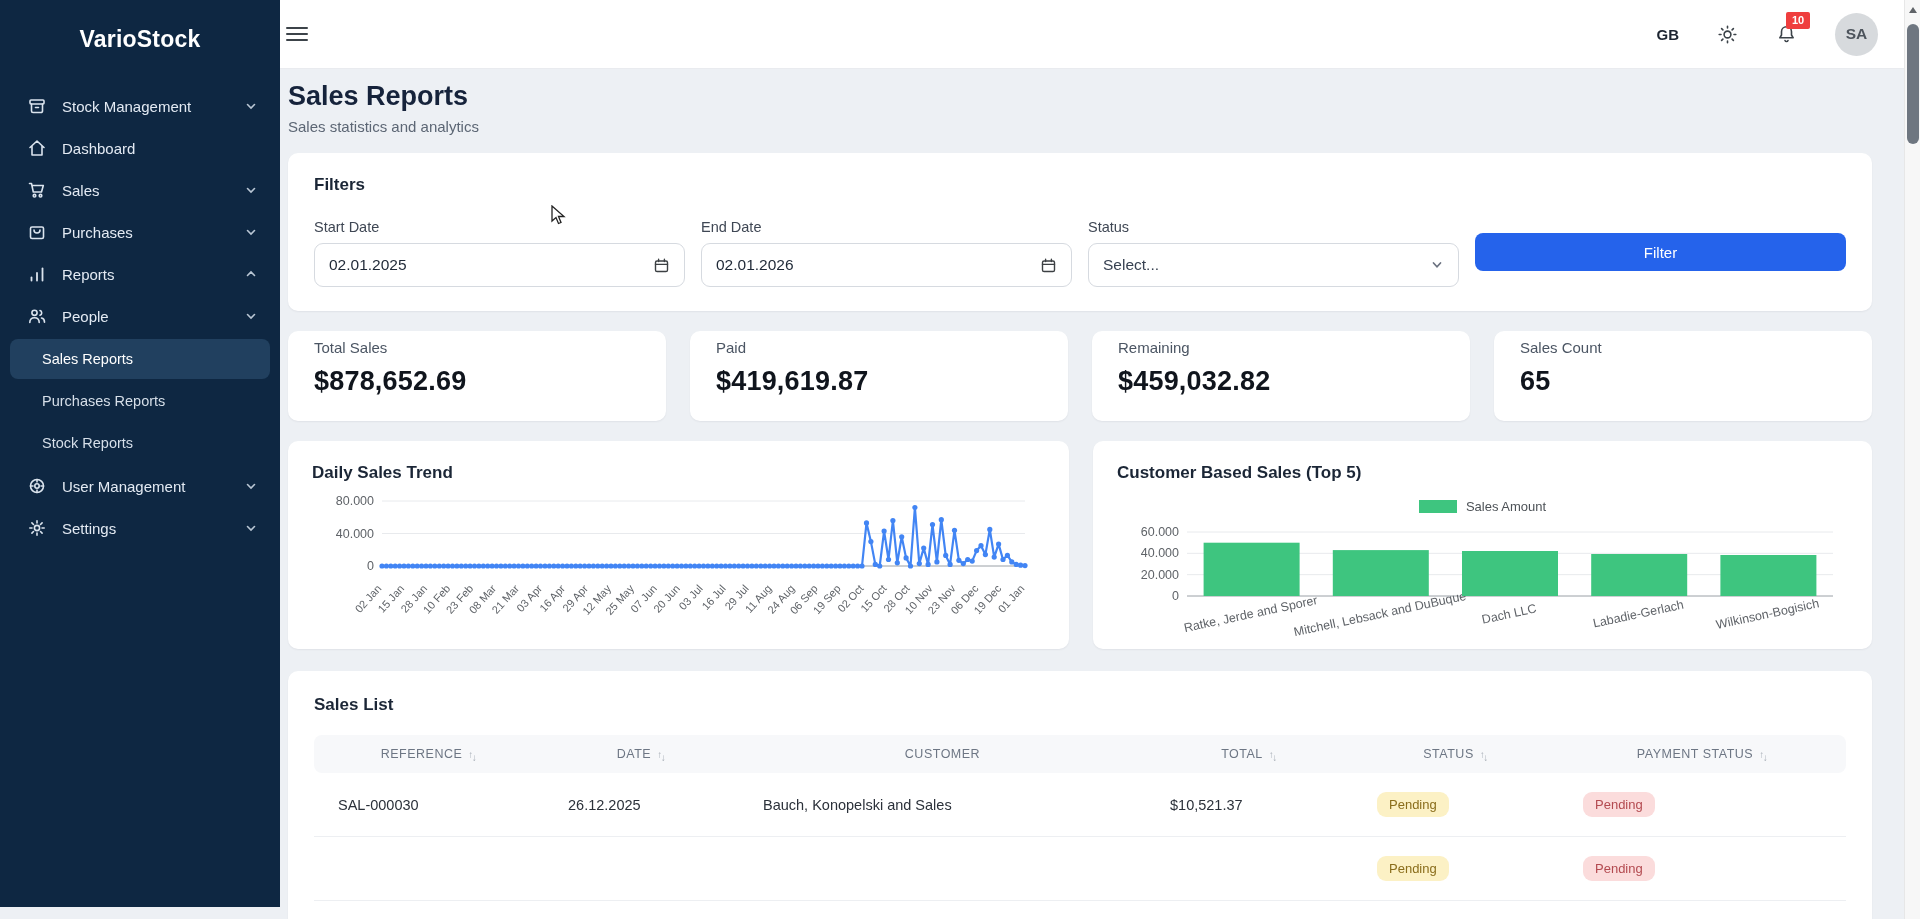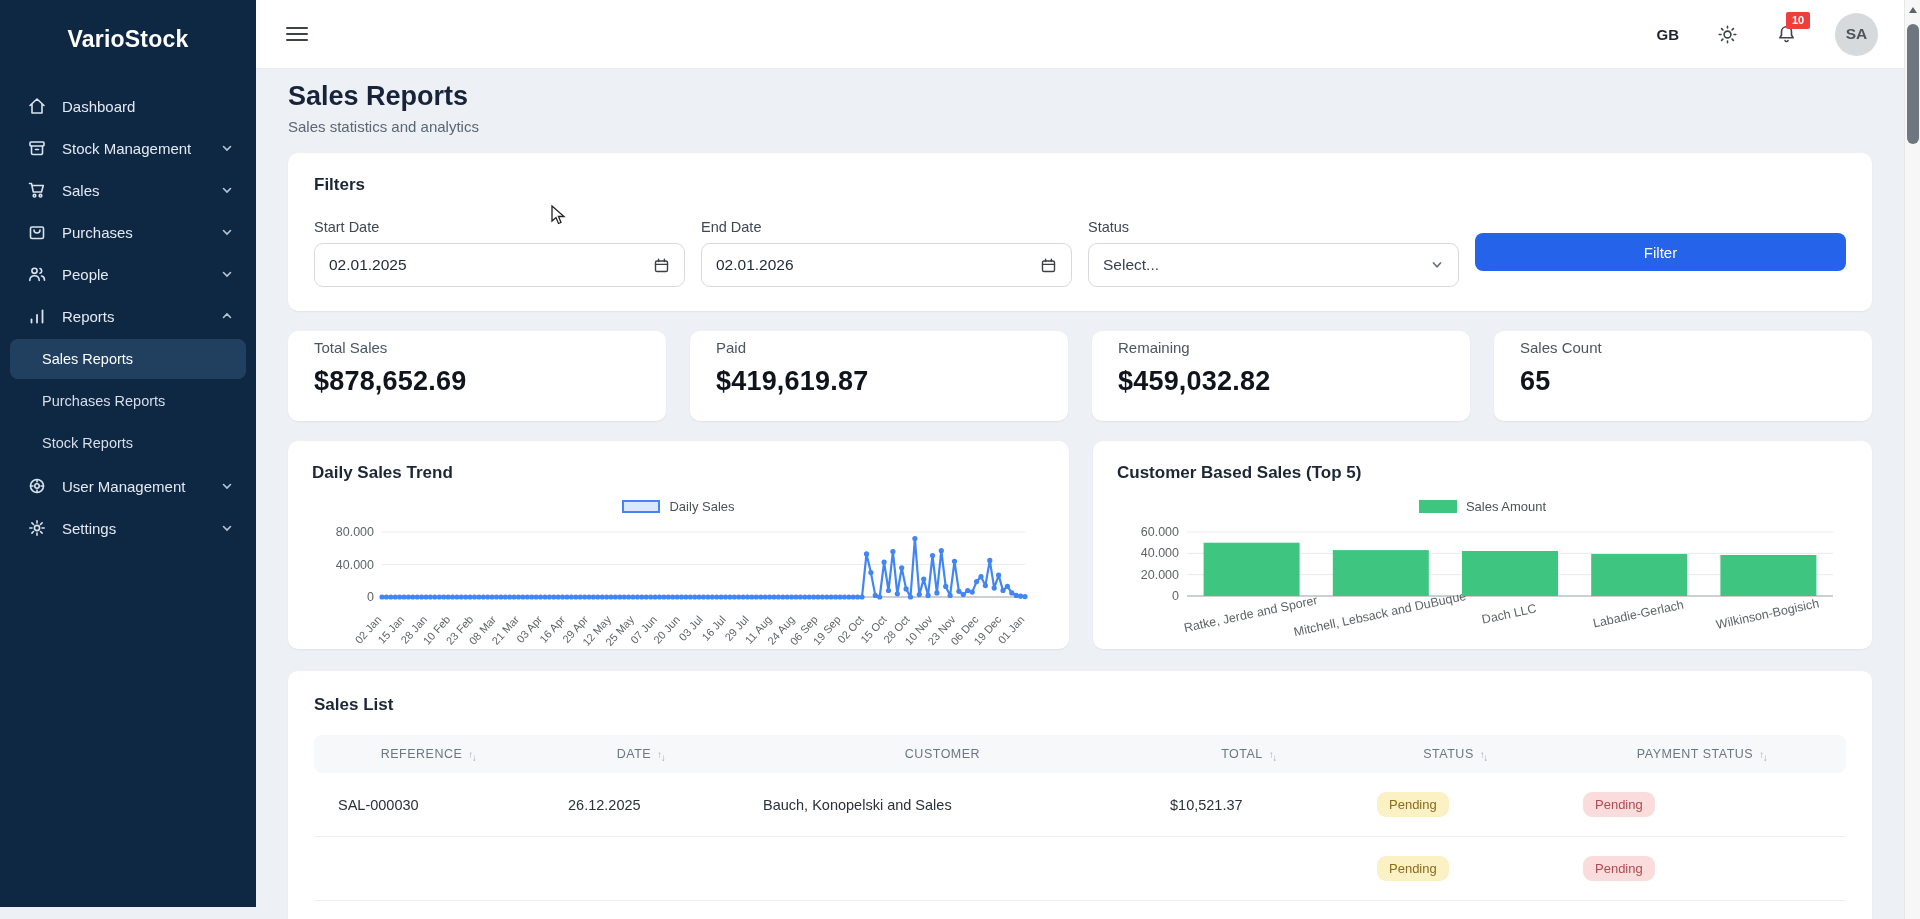--- a/index.html
+++ b/index.html
@@ -1,19 +1,19 @@
 <!DOCTYPE html>
 <html><head>
 <meta charset="utf-8">
 <style>
   * { margin:0; padding:0; box-sizing:border-box; }
   html,body { width:1920px; height:919px; overflow:hidden; font-family:"Liberation Sans", sans-serif; background:#edf0f4; }
 
   
-  .sidebar { position:fixed; left:0; top:0; bottom:12px; width:256px; background:#0e2742; color:#dfe7f1; z-index:10; }
+  .sidebar { position:fixed; left:0; top:0; bottom:12px; width:280px; background:#0e2742; color:#dfe7f1; z-index:10; }
   .brand { text-align:center; padding:26px 0 10px; font-size:23px; font-weight:bold; color:#ffffff; letter-spacing:.2px; }
   .nav { margin-top:22px; }
   .nav-item { display:flex; align-items:center; height:42px; padding:0 22px 0 26px; cursor:pointer; font-size:15px; color:#e3eaf3; }
   .nav-item .ni-icon { width:22px; height:22px; margin-right:14px; display:flex; align-items:center; justify-content:center; color:#dbe4ee; }
   .nav-item .ni-label { flex:1; }
   .nav-item .ni-chev { color:#b9c6d4; display:flex; }
   .sub-item { display:flex; align-items:center; height:40px; margin:2px 10px; padding-left:32px; border-radius:8px; font-size:14.5px; color:#d6dfe9; cursor:pointer; }
   .sub-item.active { background:#21405f; color:#ffffff; }
   svg.icon { display:block; }
 
@@ -78,39 +78,39 @@
 </head>
 <body>
 
 <aside class="sidebar">
   <div class="brand">VarioStock</div>
   <nav class="nav">
 
     <div class="nav-item">
       <span class="ni-icon">
         <svg class="icon" width="20" height="20" viewBox="0 0 20 20" fill="none" stroke="currentColor" stroke-width="1.6" stroke-linecap="round" stroke-linejoin="round">
-            <path d="M3 9.5 L10 3 L17 9.5 M5 8 V17 H15 V8"></path>
-          </svg>
-      </span>
-      <span class="ni-label">Dashboard</span>
-    </div>
-
-    <div class="nav-item">
-      <span class="ni-icon">
-        <svg class="icon" width="20" height="20" viewBox="0 0 20 20" fill="none" stroke="currentColor" stroke-width="1.6" stroke-linecap="round" stroke-linejoin="round">
             <rect x="3" y="4" width="14" height="4" rx="1"></rect>
             <path d="M4.5 8 V15 a1.5 1.5 0 0 0 1.5 1.5 H14 a1.5 1.5 0 0 0 1.5 -1.5 V8 M8.5 11.5 h3"></path>
           </svg>
       </span>
       <span class="ni-label">Stock Management</span>
       <span class="ni-chev">
           <svg class="icon" width="14" height="14" viewBox="0 0 14 14" fill="none" stroke="currentColor" stroke-width="1.6" stroke-linecap="round">
             <path d="M3.5 5.5 L7 9 L10.5 5.5"></path>
           </svg>
         </span>
+    </div>
+
+    <div class="nav-item">
+      <span class="ni-icon">
+        <svg class="icon" width="20" height="20" viewBox="0 0 20 20" fill="none" stroke="currentColor" stroke-width="1.6" stroke-linecap="round" stroke-linejoin="round">
+            <path d="M3 9.5 L10 3 L17 9.5 M5 8 V17 H15 V8"></path>
+          </svg>
+      </span>
+      <span class="ni-label">Dashboard</span>
     </div>
 
     <div class="nav-item">
       <span class="ni-icon">
         <svg class="icon" width="20" height="20" viewBox="0 0 20 20" fill="none" stroke="currentColor" stroke-width="1.6" stroke-linecap="round" stroke-linejoin="round">
             <path d="M2.5 3.5 h2 l1.8 8.5 h8.2 l1.8 -6.5 H5.2"></path>
             <circle cx="7.5" cy="15.7" r="1.3"></circle>
             <circle cx="13.5" cy="15.7" r="1.3"></circle>
           </svg>
       </span>
@@ -132,46 +132,46 @@
       <span class="ni-label">Purchases</span>
       <span class="ni-chev">
           <svg class="icon" width="14" height="14" viewBox="0 0 14 14" fill="none" stroke="currentColor" stroke-width="1.6" stroke-linecap="round">
             <path d="M3.5 5.5 L7 9 L10.5 5.5"></path>
           </svg>
         </span>
     </div>
 
     <div class="nav-item">
       <span class="ni-icon">
+        <svg class="icon" width="20" height="20" viewBox="0 0 20 20" fill="none" stroke="currentColor" stroke-width="1.8" stroke-linecap="round">
+            <path d="M4.5 16.5 v-3"></path>
+            <path d="M10 16.5 V9"></path>
+            <path d="M15.5 16.5 V4.5"></path>
+          </svg>
+      </span>
+      <span class="ni-label">Reports</span>
+      <span class="ni-chev">
+          <svg class="icon" width="14" height="14" viewBox="0 0 14 14" fill="none" stroke="currentColor" stroke-width="1.6" stroke-linecap="round">
+            <path d="M3.5 8.5 L7 5 L10.5 8.5"></path>
+          </svg>
+        </span>
+    </div>
+
+    <div class="nav-item">
+      <span class="ni-icon">
         <svg class="icon" width="20" height="20" viewBox="0 0 20 20" fill="none" stroke="currentColor" stroke-width="1.6" stroke-linecap="round" stroke-linejoin="round">
             <circle cx="7.5" cy="6.8" r="2.6"></circle>
             <path d="M2.8 16.5 c0-3 2.1-4.8 4.7-4.8 s4.7 1.8 4.7 4.8"></path>
             <path d="M13 4.6 a2.4 2.4 0 0 1 0 4.6 M14.5 12 c2 .4 3 2 3 4.2"></path>
           </svg>
       </span>
       <span class="ni-label">People</span>
       <span class="ni-chev">
           <svg class="icon" width="14" height="14" viewBox="0 0 14 14" fill="none" stroke="currentColor" stroke-width="1.6" stroke-linecap="round">
             <path d="M3.5 5.5 L7 9 L10.5 5.5"></path>
-          </svg>
-        </span>
-    </div>
-
-    <div class="nav-item">
-      <span class="ni-icon">
-        <svg class="icon" width="20" height="20" viewBox="0 0 20 20" fill="none" stroke="currentColor" stroke-width="1.8" stroke-linecap="round">
-            <path d="M4.5 16.5 v-3"></path>
-            <path d="M10 16.5 V9"></path>
-            <path d="M15.5 16.5 V4.5"></path>
-          </svg>
-      </span>
-      <span class="ni-label">Reports</span>
-      <span class="ni-chev">
-          <svg class="icon" width="14" height="14" viewBox="0 0 14 14" fill="none" stroke="currentColor" stroke-width="1.6" stroke-linecap="round">
-            <path d="M3.5 8.5 L7 5 L10.5 8.5"></path>
           </svg>
         </span>
     </div>
 
     <div class="sub-item active">
       <span>Sales Reports</span>
     </div>
     <div class="sub-item">
       <span>Purchases Reports</span>
     </div>
@@ -299,24 +299,20 @@
     </div>
     <div class="card stat-card">
       <div class="stat-label">Sales Count</div>
       <div class="stat-value">65</div>
     </div>
   </section>
 
   <section class="charts-grid">
     <div class="card chart-card">
       <h3 class="card-h">Daily Sales Trend</h3>
-      <div class="legend-row">
-        <span class="legend-box-line"></span>
-        <span class="legend-label">Daily Sales</span>
-      </div>
       <svg class="chart-svg" width="733" height="152" viewBox="0 0 733 152">
           <line x1="70" y1="79" x2="713" y2="79" stroke="#9aa0a6" stroke-width="1"></line>
           <text x="62" y="83" text-anchor="end" font-size="12.5" fill="#5f6368" font-family="Liberation Sans, sans-serif">0</text>
           <line x1="70" y1="46.5" x2="713" y2="46.5" stroke="#e8eaed" stroke-width="1"></line>
           <text x="62" y="50.5" text-anchor="end" font-size="12.5" fill="#5f6368" font-family="Liberation Sans, sans-serif">40.000</text>
           <line x1="70" y1="14" x2="713" y2="14" stroke="#e8eaed" stroke-width="1"></line>
           <text x="62" y="18" text-anchor="end" font-size="12.5" fill="#5f6368" font-family="Liberation Sans, sans-serif">80.000</text>
           <text x="70" y="102" text-anchor="end" font-size="11" fill="#5f6368" font-family="Liberation Sans, sans-serif" transform="rotate(-48 70 102)">02 Jan</text>
           <text x="92.96428571428572" y="102" text-anchor="end" font-size="11" fill="#5f6368" font-family="Liberation Sans, sans-serif" transform="rotate(-48 92.96428571428572 102)">15 Jan</text>
           <text x="115.92857142857143" y="102" text-anchor="end" font-size="11" fill="#5f6368" font-family="Liberation Sans, sans-serif" transform="rotate(-48 115.92857142857143 102)">28 Jan</text>

